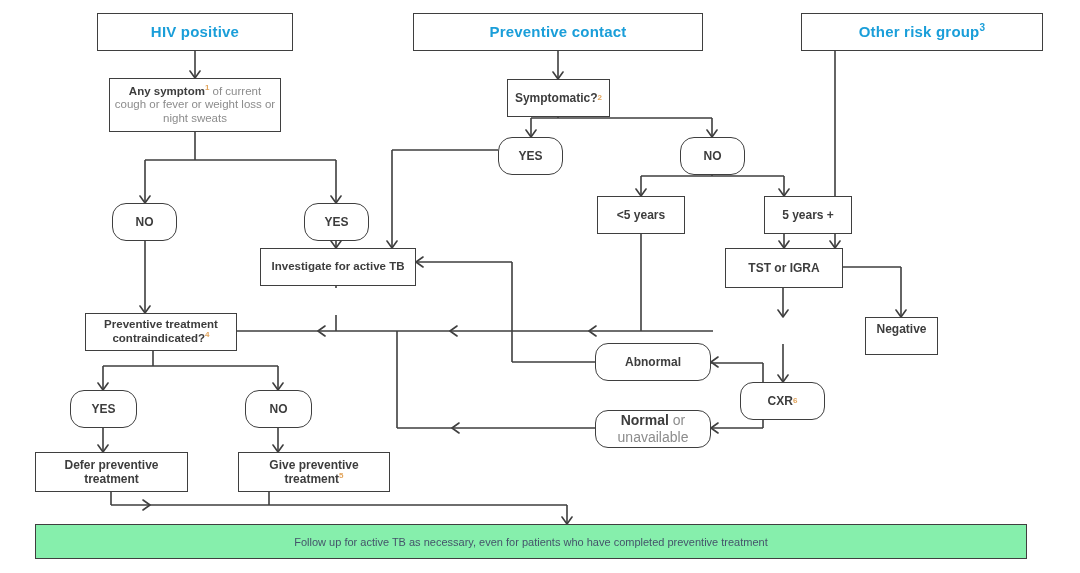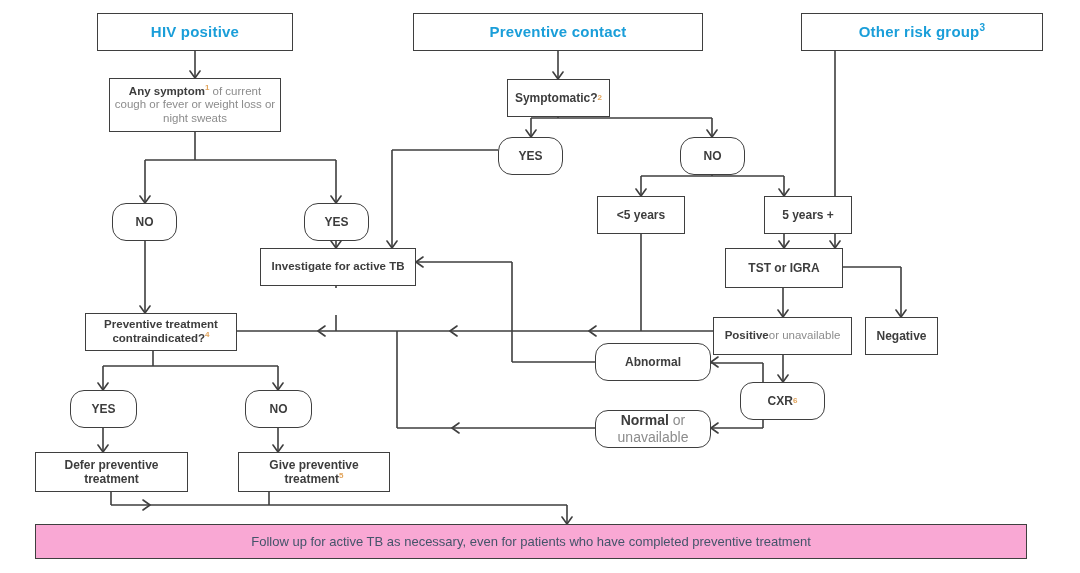--- a/index.html
+++ b/index.html
@@ -15,37 +15,37 @@
     padding:18px 3px;white-space:nowrap;
   }
   .wrap{white-space:normal;}
   .pill{border-radius:14px;}
   .round{border-radius:13px;}
   .hdr{font-size:15px;color:#1a9ed9;letter-spacing:.2px;}
   .g{font-weight:normal;color:#8c8c8c;}
   sup.fn{color:#e2a45c;font-size:8px;font-weight:bold;line-height:0;}
   .hdr sup{color:inherit;font-size:10px;line-height:0;}
   .banner{
-    position:absolute;box-sizing:border-box;background:#f9a8d4;border:1.5px solid #3f3f3f;
-    color:#44546a;font-size:13px;font-weight:normal;
+    position:absolute;box-sizing:border-box;background:#86efac;border:1.5px solid #3f3f3f;
+    color:#44546a;font-size:11px;font-weight:normal;
     display:flex;align-items:center;justify-content:center;text-align:left;
   }
   
   #h-hiv{left:97px;top:13px;width:196px;height:32px;}
   #h-hh{left:413px;top:13px;width:290px;height:32px;}
   #h-other{left:801px;top:13px;width:242px;height:32px;}
   #n-symptom{left:109px;top:78px;width:172px;height:54px;font-size:11.5px;}
   #n-symptomatic{left:507px;top:79px;width:103px;height:26px;}
   #n-yes-hh{left:498px;top:137px;width:65px;height:27px;}
   #n-no-hh{left:680px;top:137px;width:65px;height:27px;}
   #n-under5{left:597px;top:196px;width:88px;height:26px;}
   #n-over5{left:740px;top:196px;width:88px;height:26px;margin-left:24px;}
   #n-tst{left:725px;top:248px;width:118px;height:40px;text-align:right;}
   #n-positive{left:713px;top:317px;width:139px;height:27px;font-size:11.5px;}
-  #n-negative{left:865px;top:317px;width:73px;height:26px;}
+  #n-negative{left:865px;top:317px;width:73px;height:26px;align-items:flex-end;}
   #n-investigate{left:260px;top:248px;width:156px;height:27px;font-size:11.5px;}
   #n-noactive{left:288px;top:288px;width:95px;height:27px;}
   #n-no-hiv{left:112px;top:203px;width:65px;height:27px;}
   #n-yes-hiv{left:304px;top:203px;width:65px;height:27px;}
   #n-contra{left:77px;top:313px;width:152px;height:37px;font-size:11.5px;margin-left:8px;}
   #n-yes-contra{left:70px;top:390px;width:67px;height:27px;}
   #n-no-contra{left:245px;top:390px;width:67px;height:27px;}
   #n-defer{left:35px;top:452px;width:153px;height:40px;}
   #n-give{left:193px;top:452px;width:152px;height:40px;margin-left:45px;}
   #n-abnormal{left:595px;top:343px;width:116px;height:38px;}
@@ -151,24 +151,20 @@
   <div class="node" id="n-under5">
     <span>&lt;5 years</span>
   </div>
   <div class="node" id="n-over5">
     <span>5 years +</span>
   </div>
 
   <div class="node" id="n-tst">
     <span>TST or IGRA</span>
   </div>
-  <div class="node" id="n-positive">
-    <span>Positive</span>
-      <span class="g"> or unavailable</span>
-  </div>
   <div class="node" id="n-negative">
     <span>Negative</span>
   </div>
 
   <div class="node" id="n-investigate">
     <span>Investigate for active TB</span>
   </div>
 
   <div class="node round" id="n-abnormal">
     <span>Abnormal</span>

